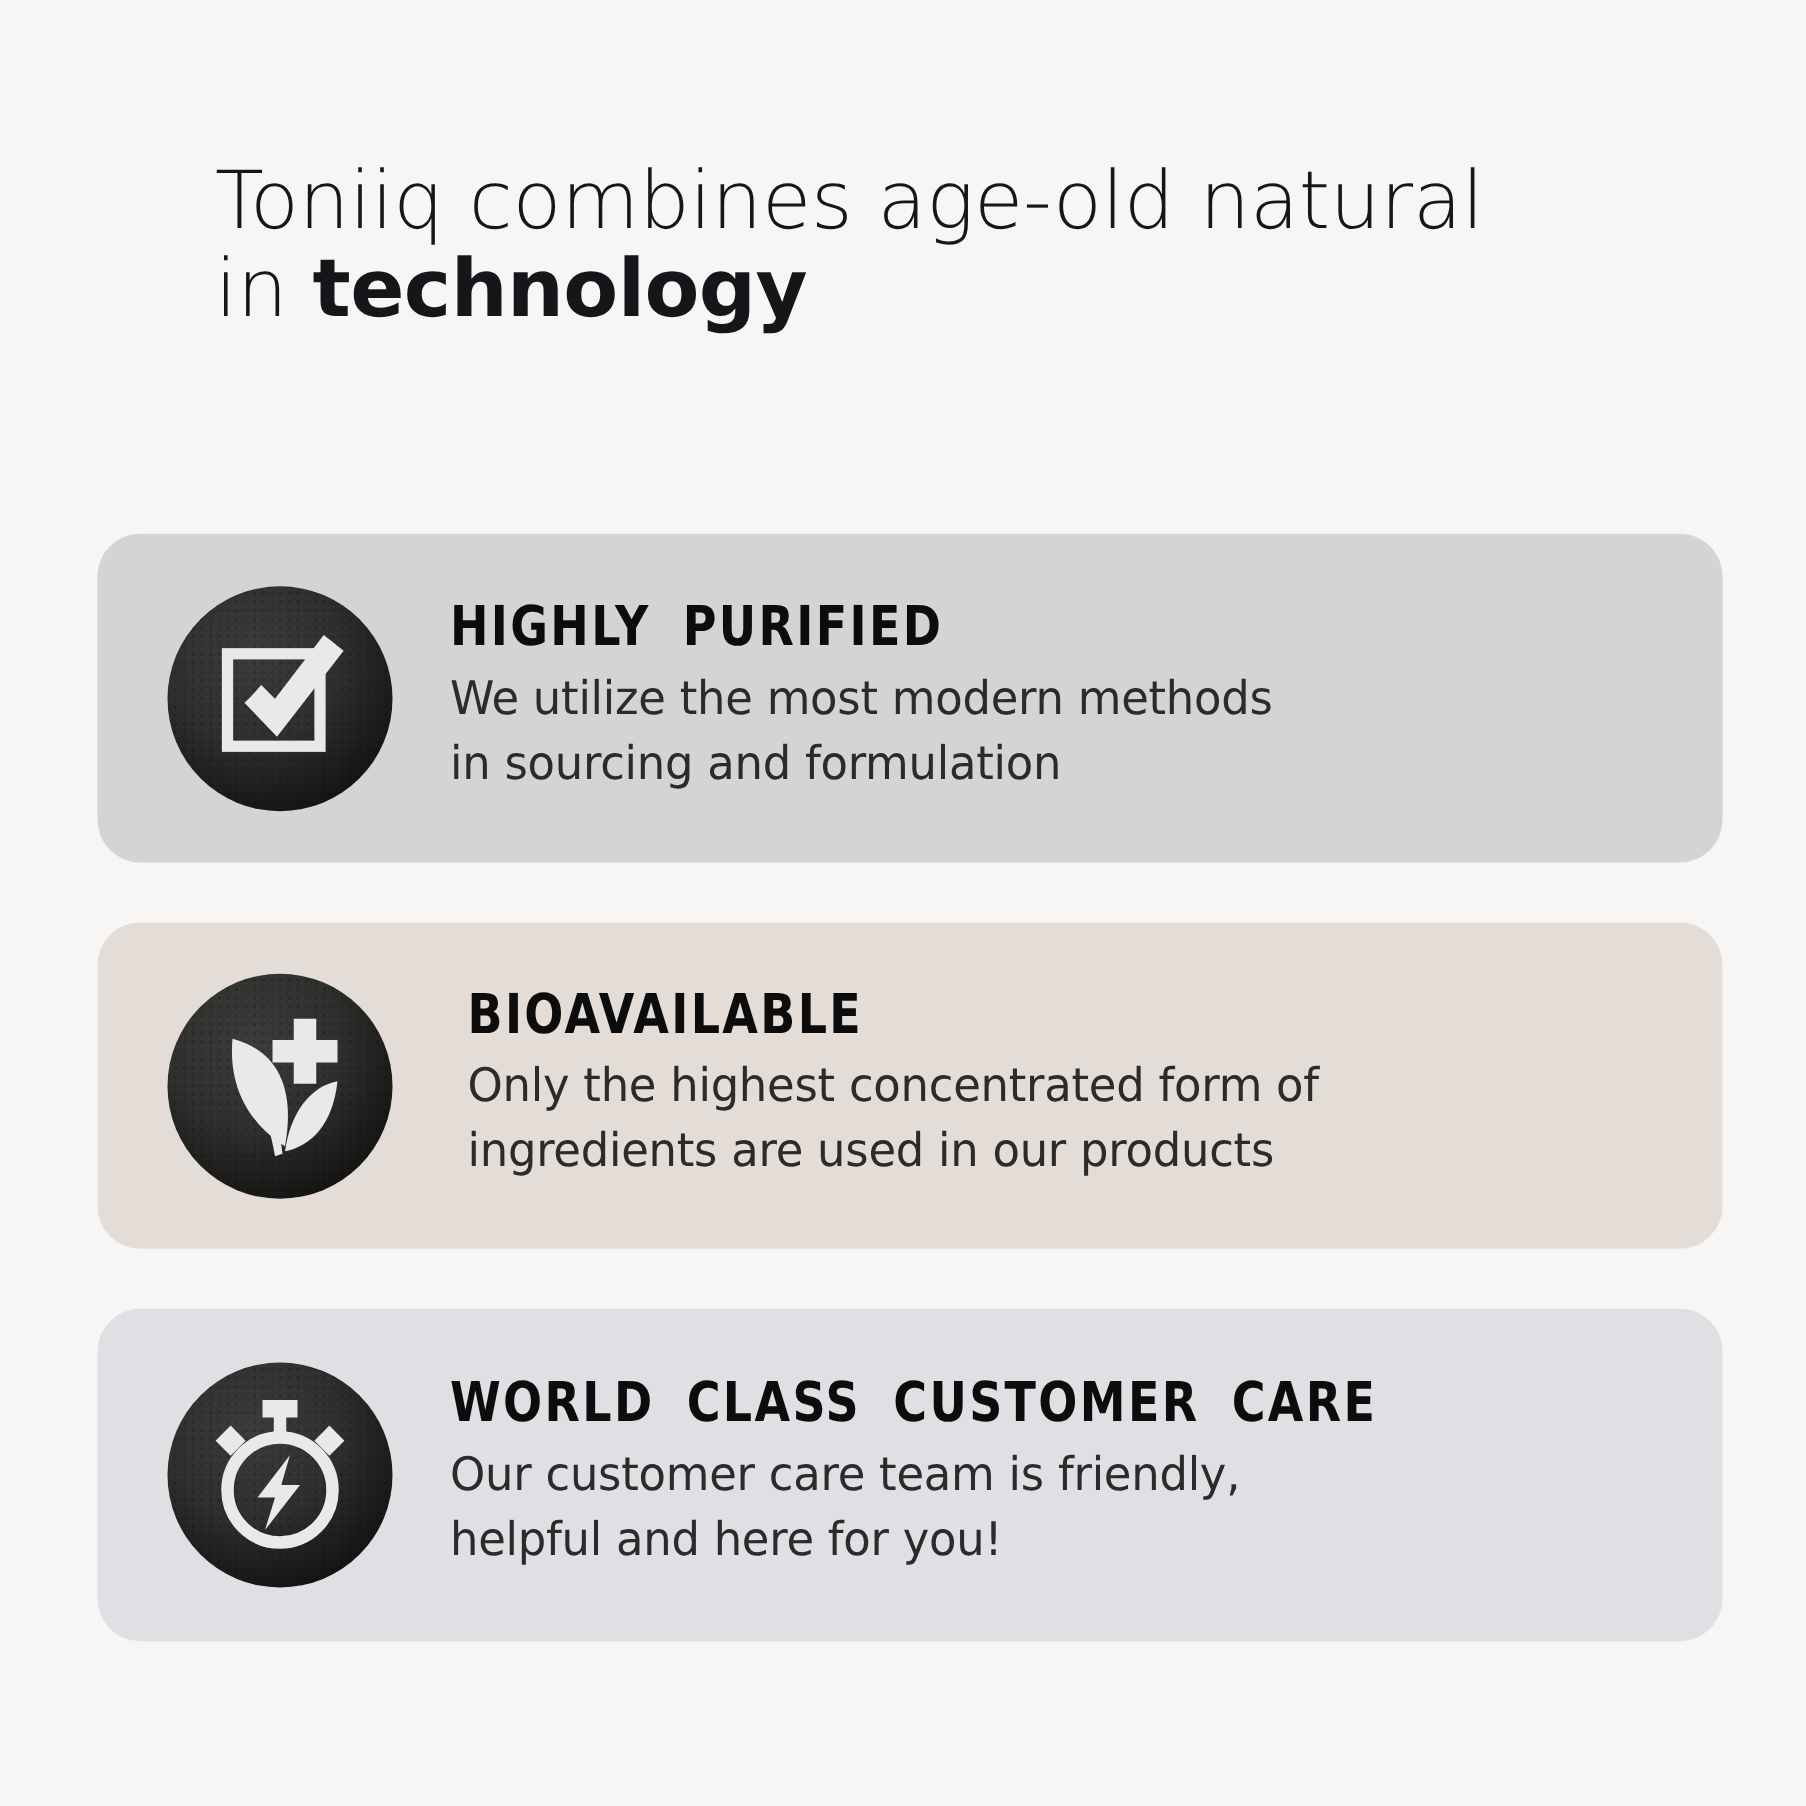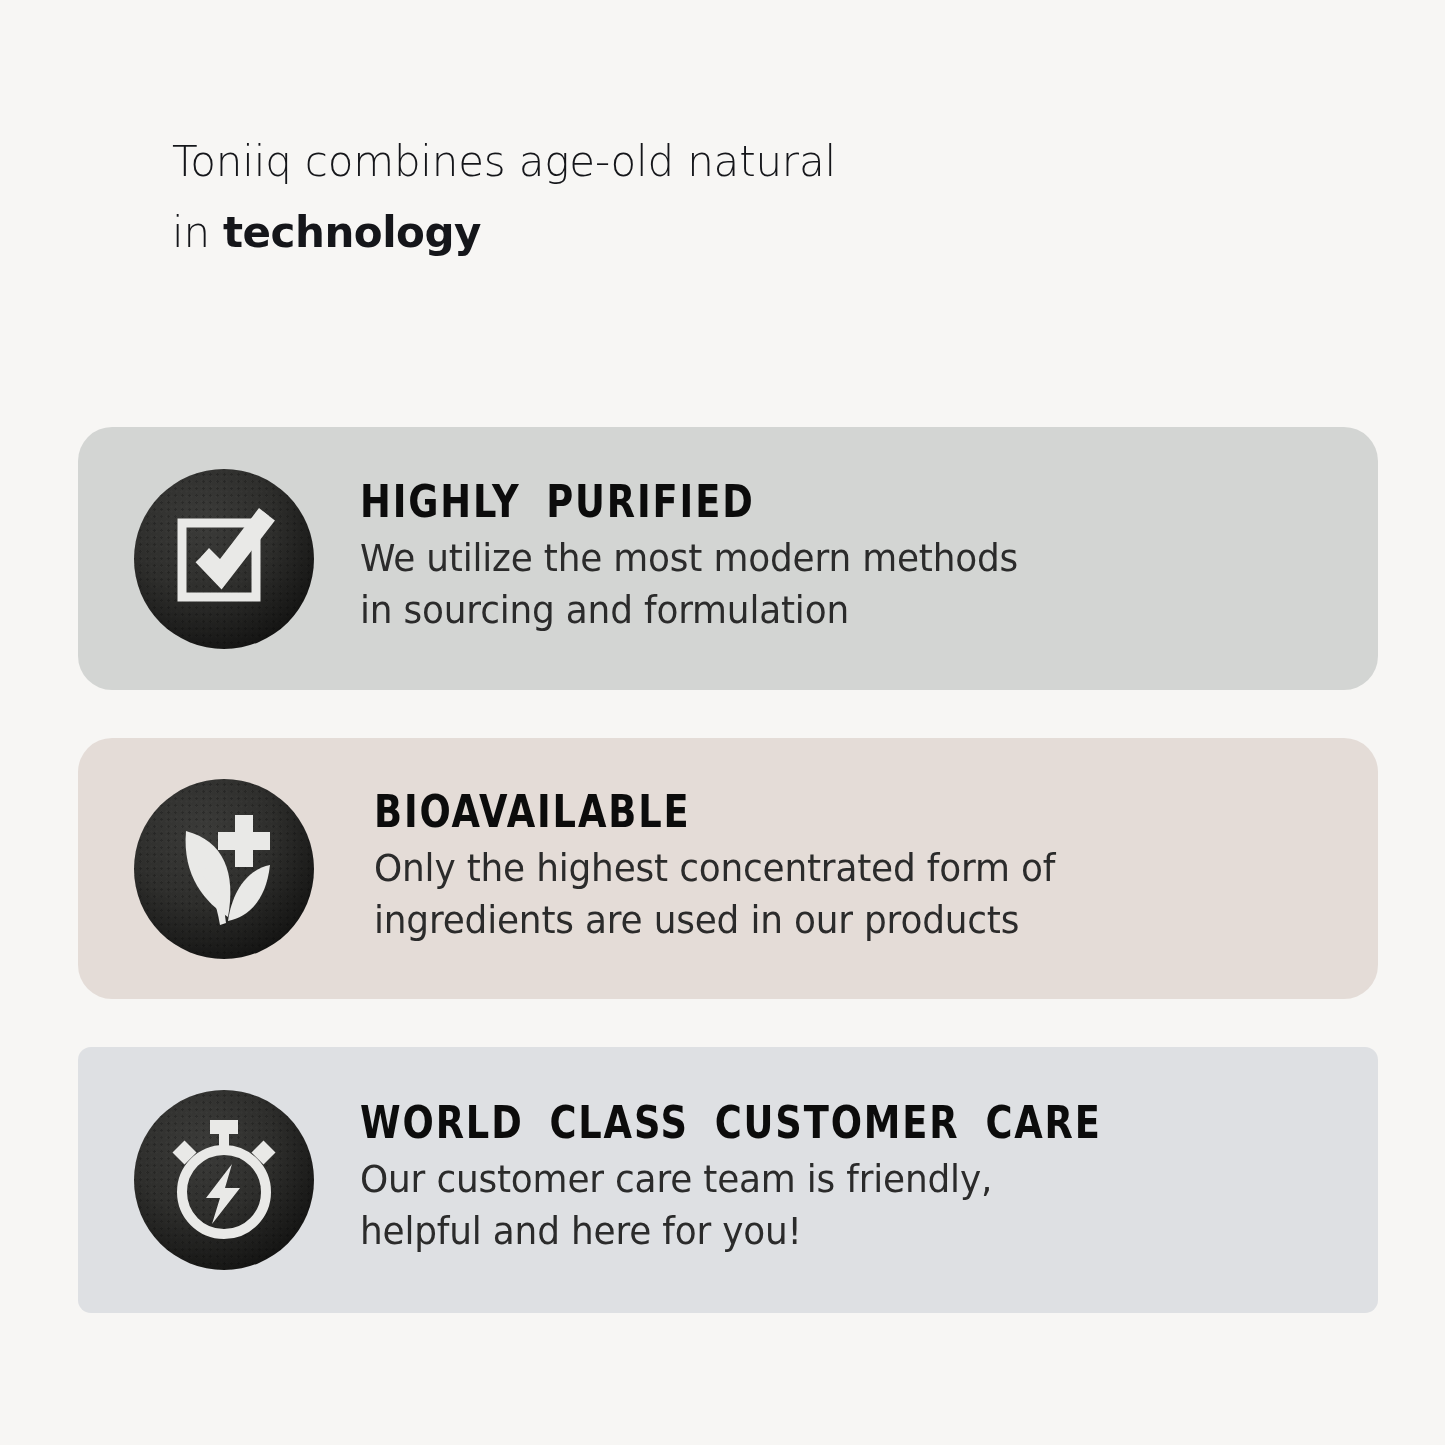--- a/index.html
+++ b/index.html
@@ -21,21 +21,21 @@
     height: 1445px;
   }
 
   
   .headline {
     position: absolute;
     left: 172px;
     top: 126px;
     width: 1010px;
     font-family: "DejaVu Sans", "Liberation Sans", sans-serif;
-    font-size: 42px;
+    font-size: 64px;
     line-height: 71px;
     font-weight: 300;
     color: #15161a;
     letter-spacing: -0.2px;
   }
   .headline .hl-line {
     display: block;
     white-space: nowrap;
   }
   .headline .hl-strong {
@@ -56,21 +56,21 @@
     position: relative;
     box-sizing: border-box;
     width: 1300px;
     border-radius: 34px;
     display: flex;
     align-items: center;
     margin-bottom: 48px;
   }
   .card-1 { height: 263px; background: #d3d5d3; }
   .card-2 { height: 261px; background: #e4dcd7; gap: 14px; }
-  .card-3 { height: 266px; background: #dee0e3; margin-bottom: 0; border-radius: 13px; }
+  .card-3 { height: 266px; background: #dee0e3; margin-bottom: 0; }
 
   .icon-wrap {
     flex: 0 0 auto;
     width: 180px;
     height: 180px;
     margin-left: 56px;
     margin-right: 46px;
     border-radius: 50%;
     background: radial-gradient(circle at 38% 30%, #3b3b39 0%, #2e2e2c 42%, #141413 78%, #0b0b0a 100%);
     display: flex;

